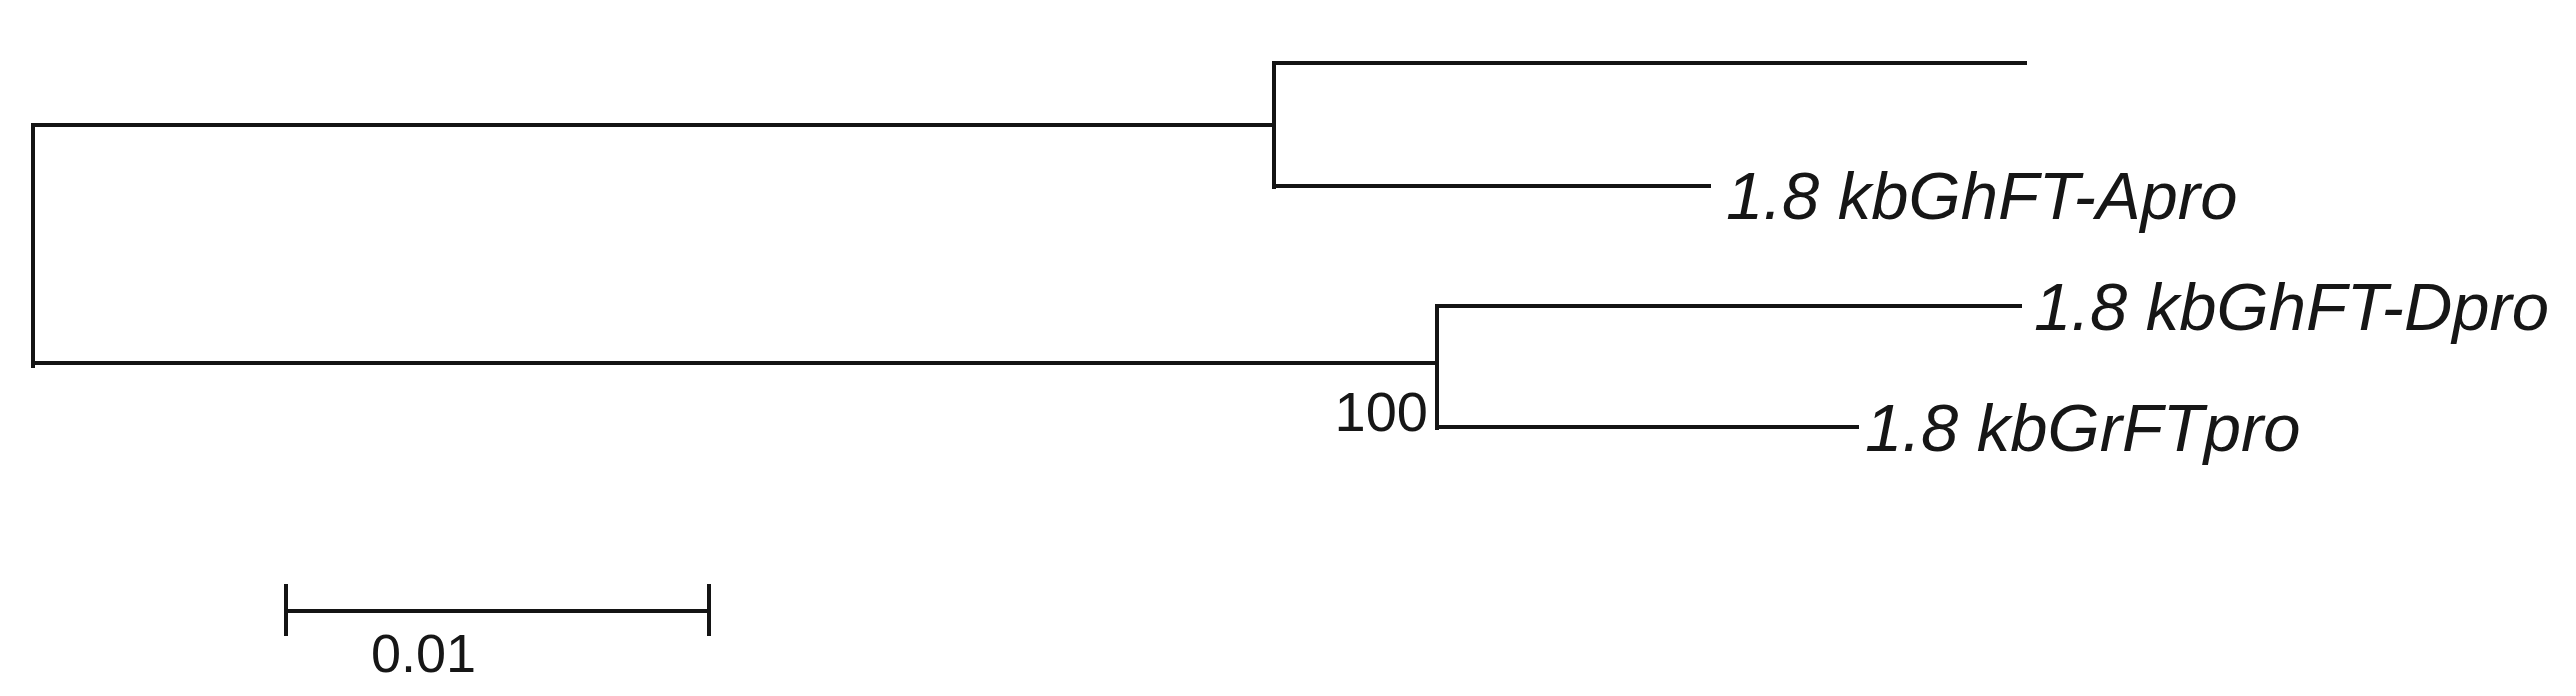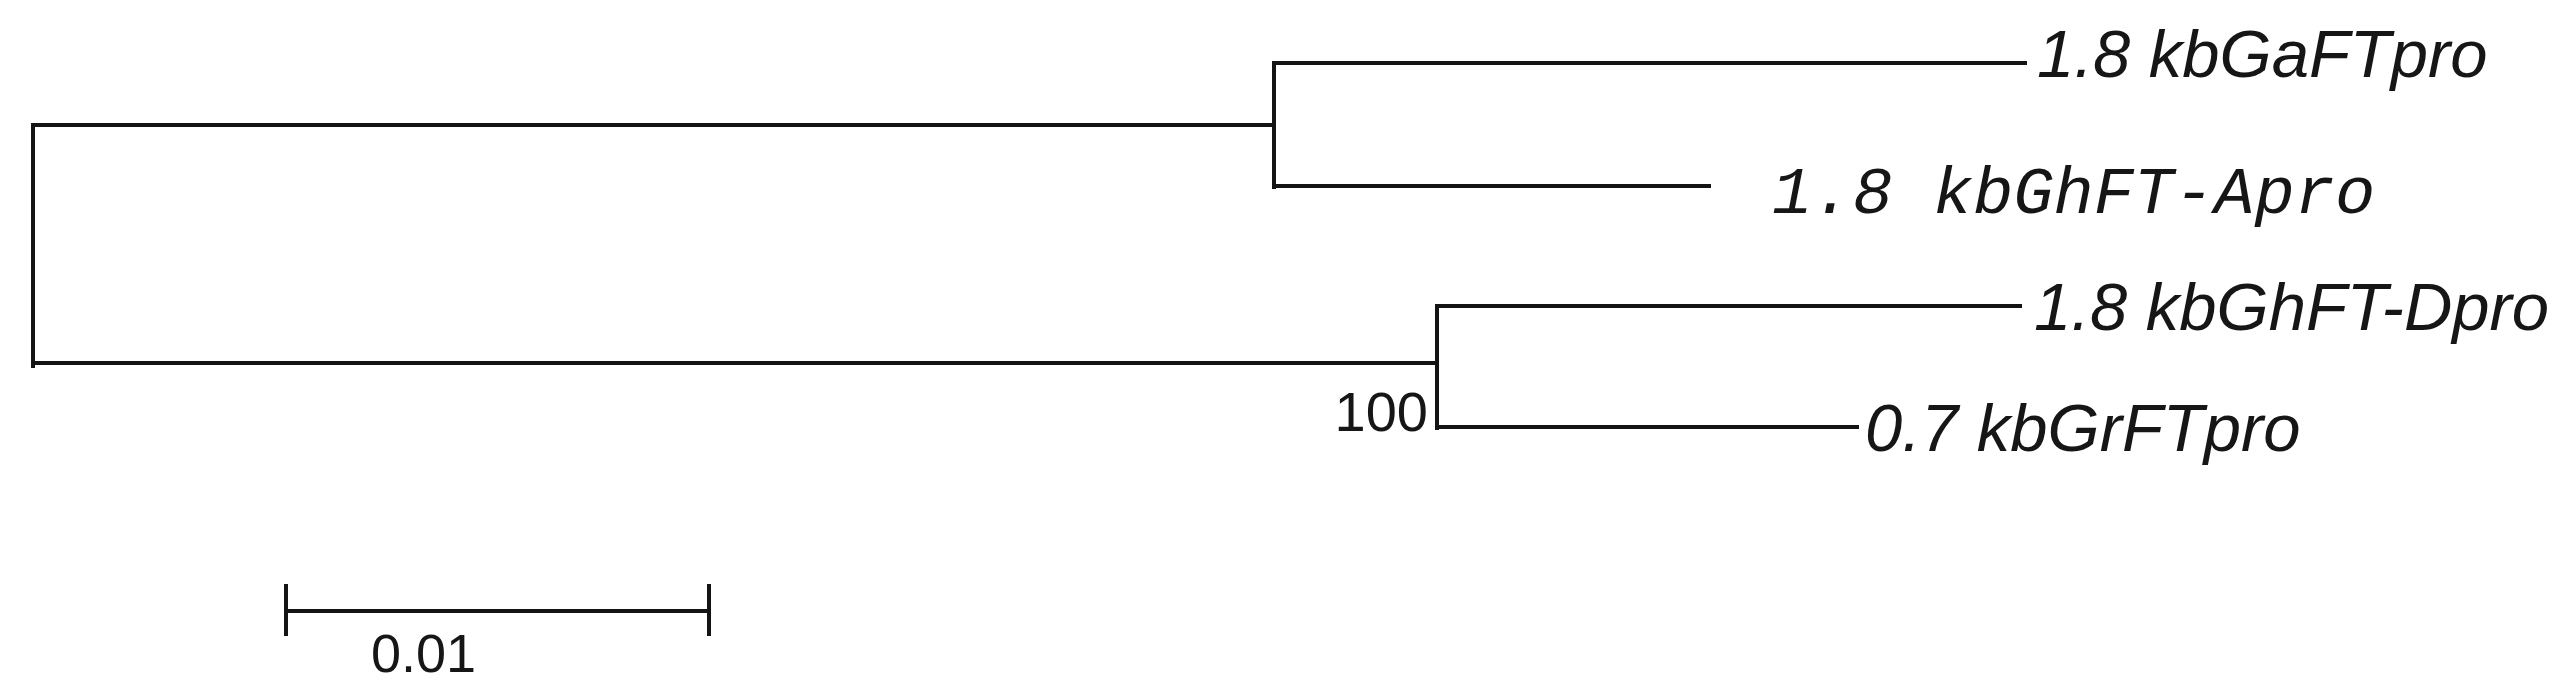--- a/index.html
+++ b/index.html
@@ -58,24 +58,23 @@
   <div class="hline" style="left:31px;  top:361px; width:1408px;"></div>
 
   <div class="vline" style="left:1272px; top:61px;  height:128px;"></div>
   <div class="hline" style="left:1272px; top:61px;  width:755px;"></div>
   <div class="hline" style="left:1272px; top:184px; width:439px;"></div>
 
   <div class="vline" style="left:1435px; top:304px; height:126px;"></div>
   <div class="hline" style="left:1435px; top:304px; width:587px;"></div>
   <div class="hline" style="left:1435px; top:425px; width:424px;"></div>
 
-  <div class="taxon-label" style="left:2037px; top:19.5px;">1.8 kbGaFTpro</div>
-  <div class="taxon-label" style="left:1772px; top:162px;font-family:Liberation Mono, monospace;">1.8 kbGhFT-Apro</div>
+  <div class="taxon-label" style="left:1726px; top:162px;">1.8 kbGhFT-Apro</div>
   <div class="taxon-label" style="left:2034px; top:273px;">1.8 kbGhFT-Dpro</div>
-  <div class="taxon-label" style="left:1865px; top:394px;">0.7 kbGrFTpro</div>
+  <div class="taxon-label" style="left:1865px; top:394px;">1.8 kbGrFTpro</div>
 
   <div class="bootstrap-label" style="left:1176px; top:376px; width:252px;">100</div>
 
   <div class="hline" style="left:284px; top:609px; width:427px;"></div>
   <div class="vline" style="left:284px; top:584px; height:52px;"></div>
   <div class="vline" style="left:707px; top:584px; height:52px;"></div>
   <div class="scalebar-label" style="left:371px; top:626px; width:254px;">0.01</div>
 
 </div>
 

